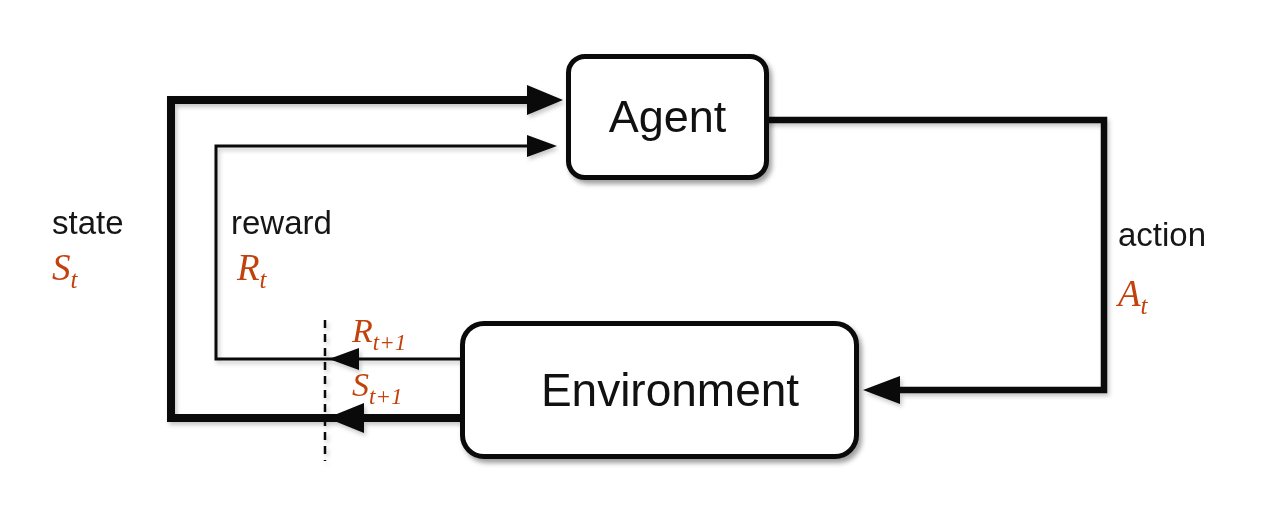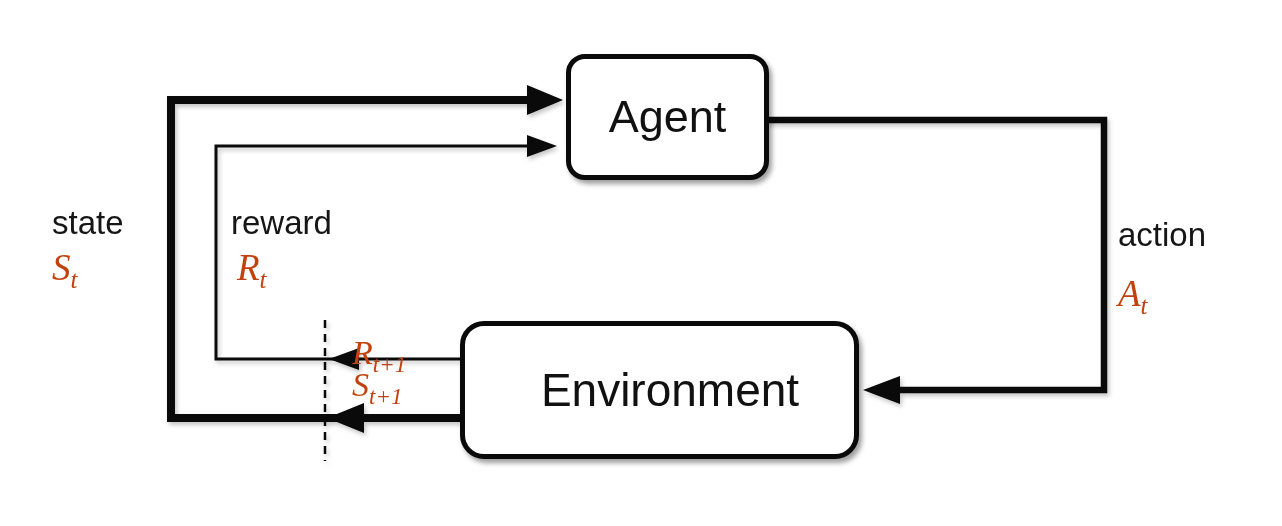--- a/index.html
+++ b/index.html
@@ -65,21 +65,21 @@
     font-style: italic;
     line-height: 0;
   }
   .centered { text-align: left; }
   .lbl-state-word  { left: 52px;  top: 204px; width: 120px; }
   .lbl-state-sym   { left: 52px;  top: 246px; width: 120px; }
   .lbl-reward-word { left: 231px; top: 204px; }
   .lbl-reward-sym  { left: 237px; top: 246px; }
   .lbl-action-word { left: 1118px; top: 216px; }
   .lbl-action-sym  { left: 1118px; top: 260px; margin-top: 12px; }
-  .lbl-rnext { left: 352px; top: 312px; width: 120px; font-size: 34px; margin-top: 22px; }
+  .lbl-rnext { left: 352px; top: 312px; width: 120px; font-size: 34px; }
   .lbl-snext { left: 352px; top: 366px; width: 128px; font-size: 34px; }
   .lbl-rnext sub, .lbl-snext sub { font-size: 23px; }
 </style>
 </head>
 <body>
 
 <div class="canvas">
 
   <svg class="lines-svg" viewBox="0 0 1282 526" xmlns="http://www.w3.org/2000/svg">
 

